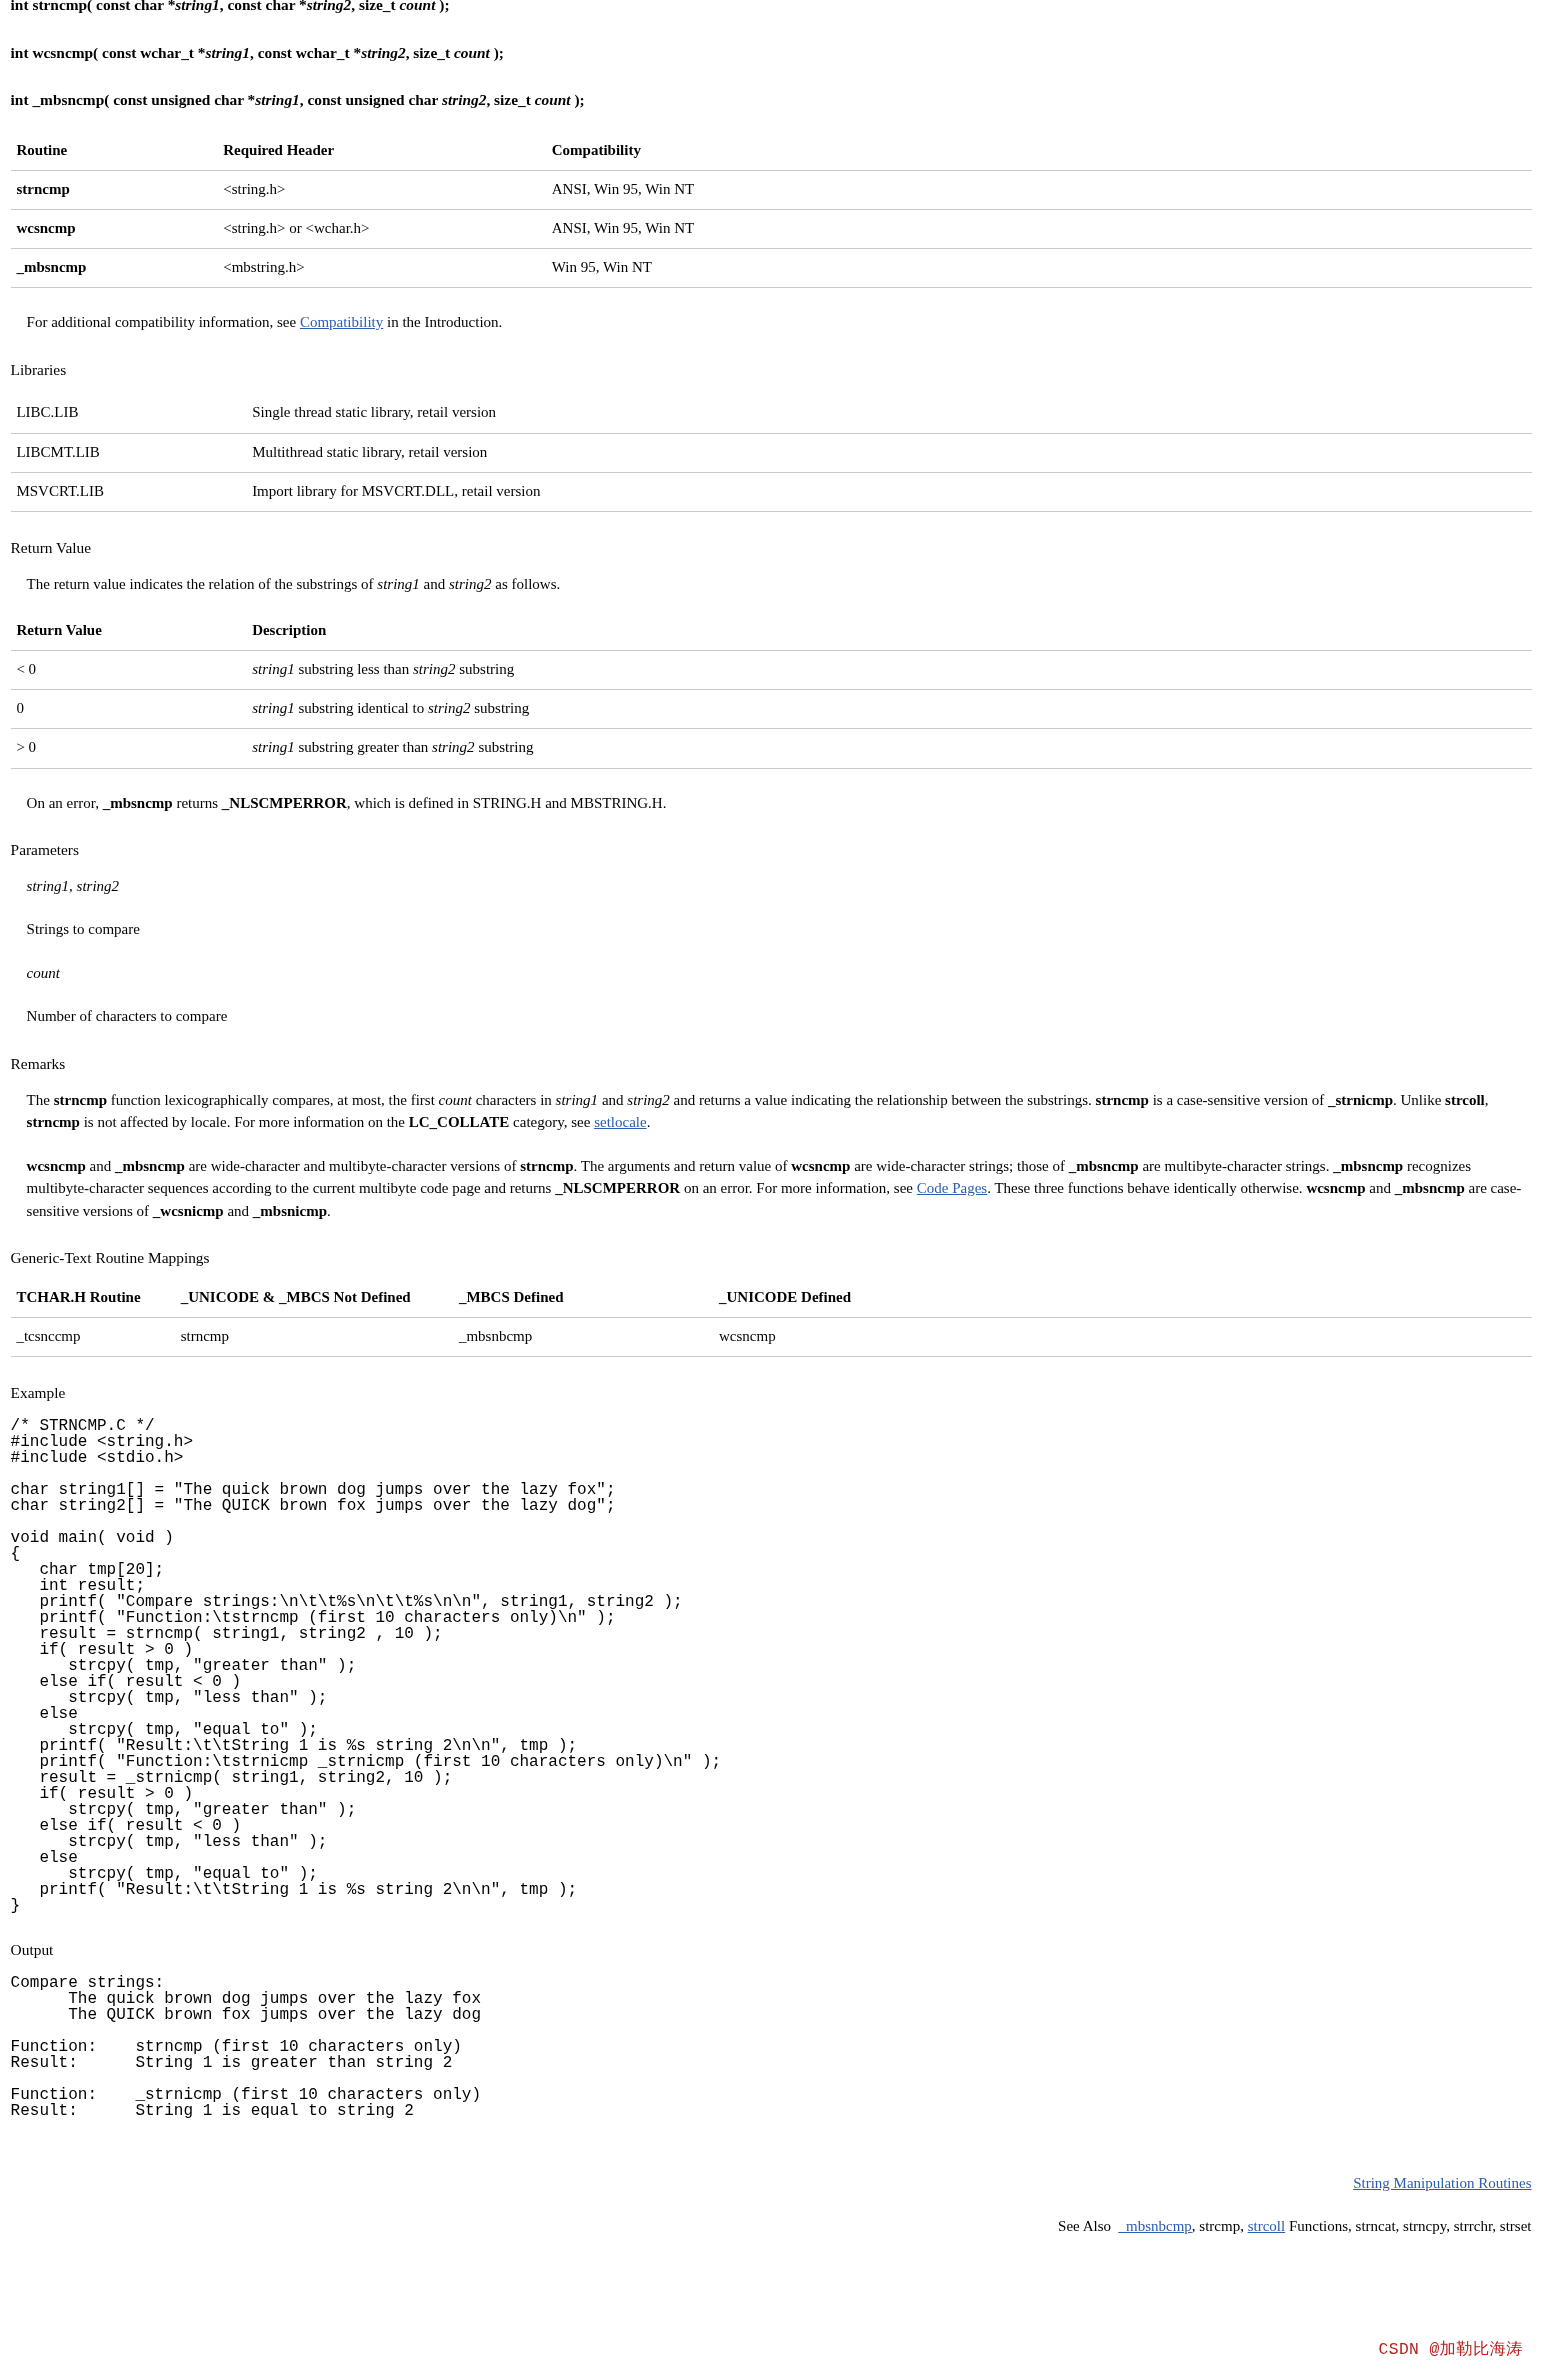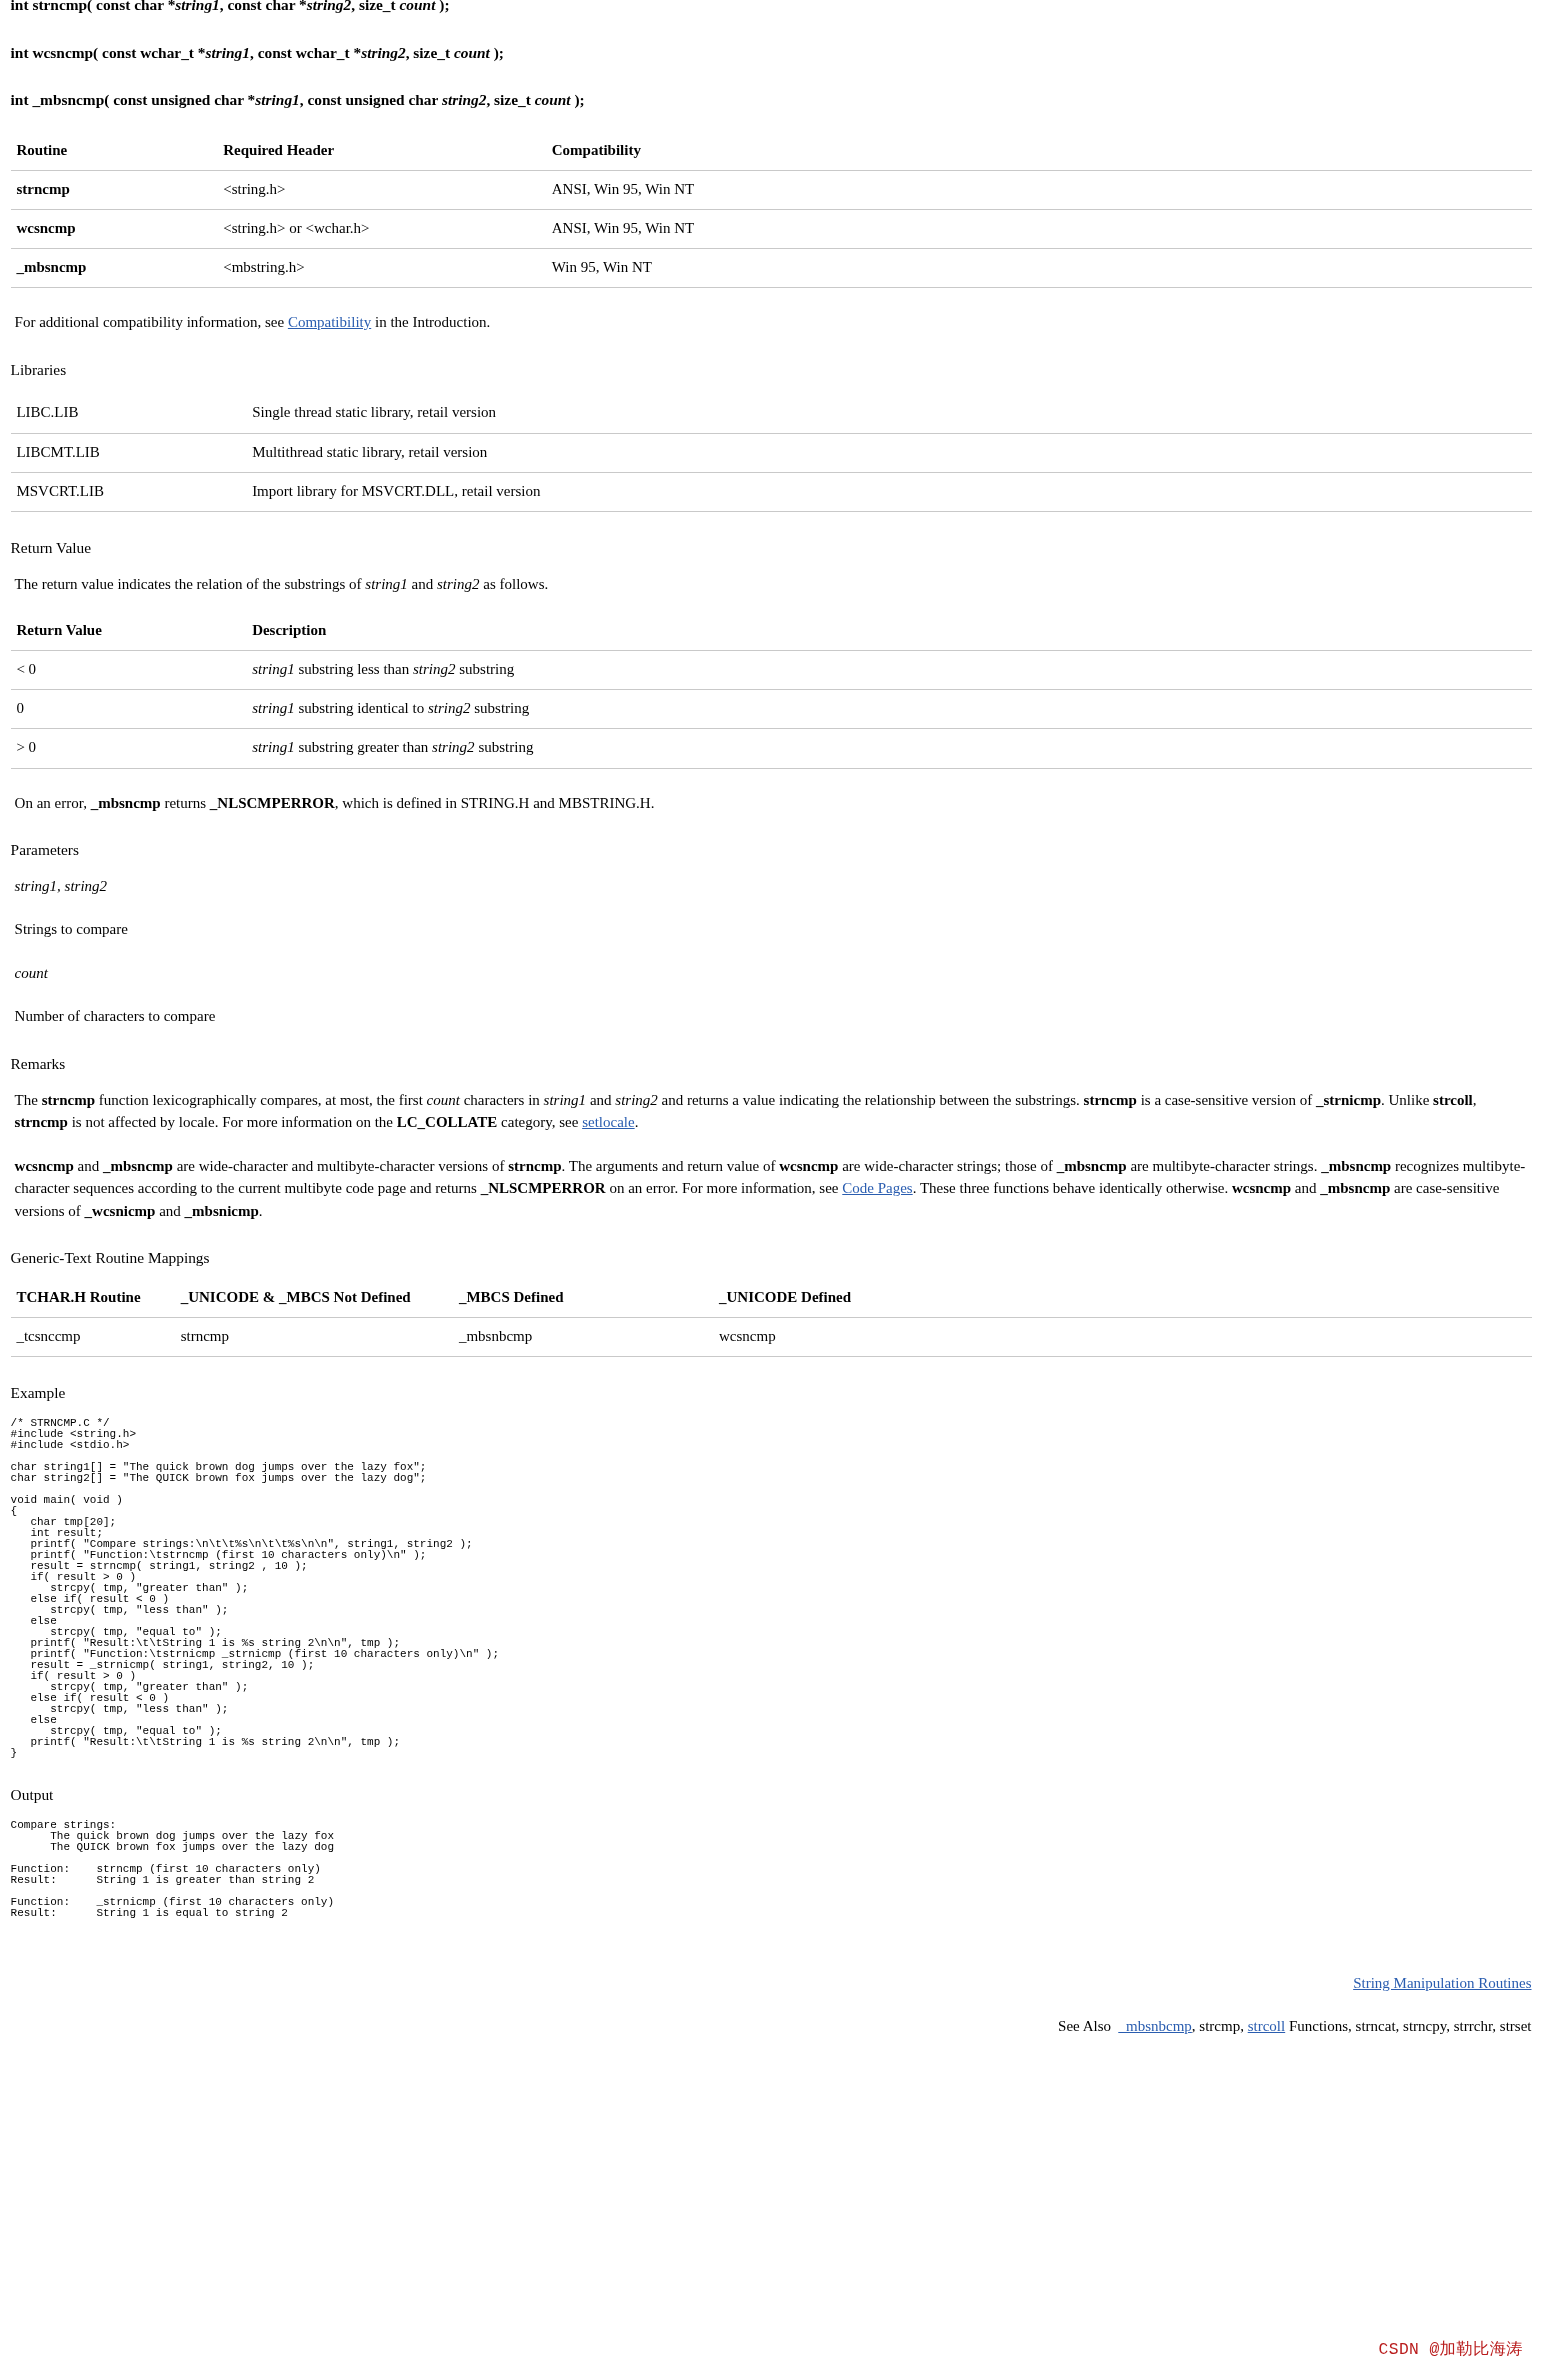--- a/index.html
+++ b/index.html
@@ -35,21 +35,21 @@
   
   h2.sec {
     font-size: 15.4px;
     font-weight: normal;
     margin: 27px 0 15.4px 0;
     padding: 0;
     line-height: 1.2;
   }
   
   p.para {
-    margin: 0 0 21px 4px;
+    margin: 0 0 21px 16px;
     font-size: 15px;
     line-height: 1.5;
   }
   p.para i { font-style: italic; }
   p.para b { font-weight: bold; }
   a.link {
     color: #2a5db0;
     text-decoration: underline;
   }
   
@@ -89,21 +89,21 @@
   .t-ret col.c2 { width: 84.5%; }
 
   .t-map col.c1 { width: 10.8%; }
   .t-map col.c2 { width: 18.3%; }
   .t-map col.c3 { width: 17.1%; }
   .t-map col.c4 { width: 53.8%; }
 
   
   pre.code {
     font-family: "Liberation Mono", "DejaVu Sans Mono", monospace;
-    font-size: 11px;
+    font-size: 16px;
     line-height: 1.0;
     margin: 0 0 25px 0;
     padding: 0;
     white-space: pre;
     color: #000;
   }
   
   p.footlink {
     margin: 0 0 21px 0;
     font-size: 15px;

